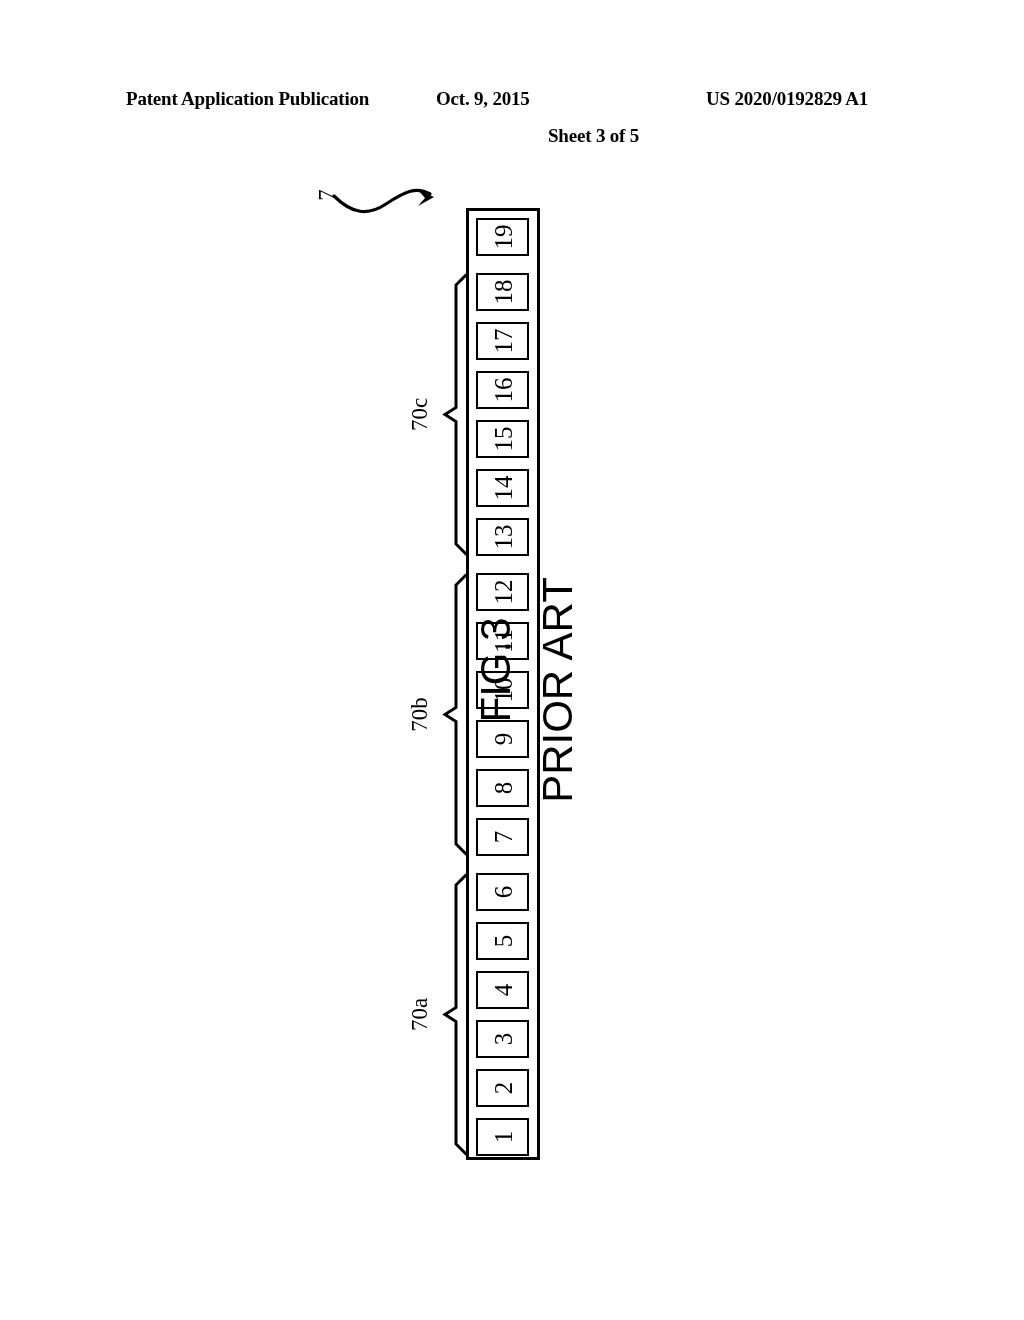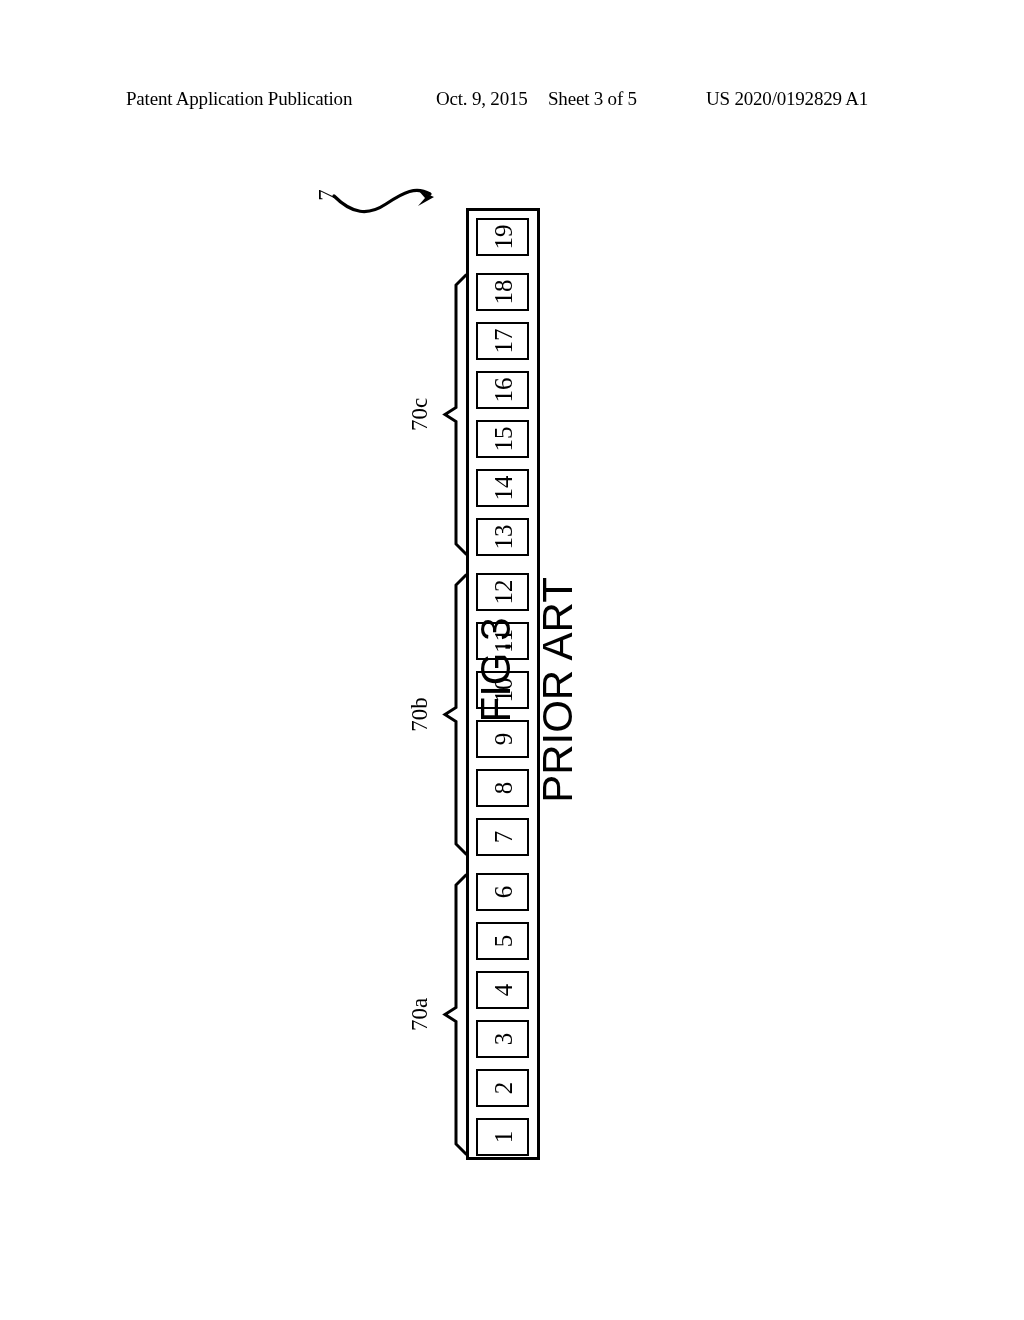--- a/index.html
+++ b/index.html
@@ -17,32 +17,32 @@
   }
 
   
   #patent-header {
     position: absolute;
     top: 88px;
     left: 0;
     width: 1024px;
     height: 26px;
     font-family: "Liberation Serif", "DejaVu Serif", serif;
-    font-weight: normal;
+    font-weight: bold;
     font-size: 19px;
     letter-spacing: -0.2px;
     white-space: nowrap;
   }
   #patent-header .hdr {
     position: absolute;
     top: 0;
   }
   #hdr-pub   { left: 126px; }
   #hdr-date  { left: 436px; }
-  #hdr-sheet { left: 548px; }
+  #hdr-sheet { left: 548px; margin-top: 37px; }
   #hdr-num   { left: 706px; }
 
   
   #figure {
     position: absolute;
     top: 0;
     left: 0;
     width: 1024px;
     height: 1320px;
   }

